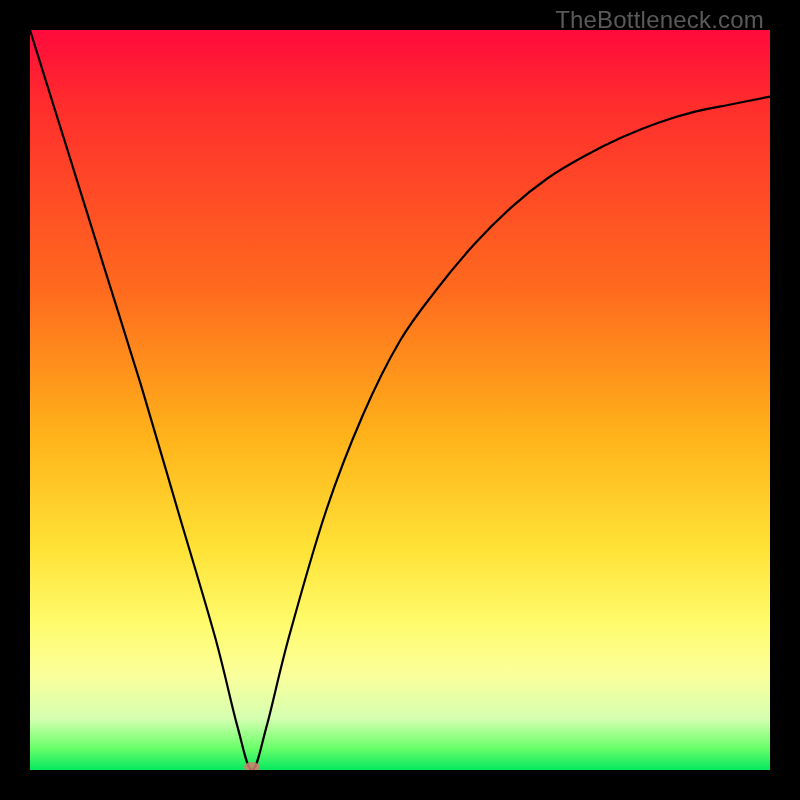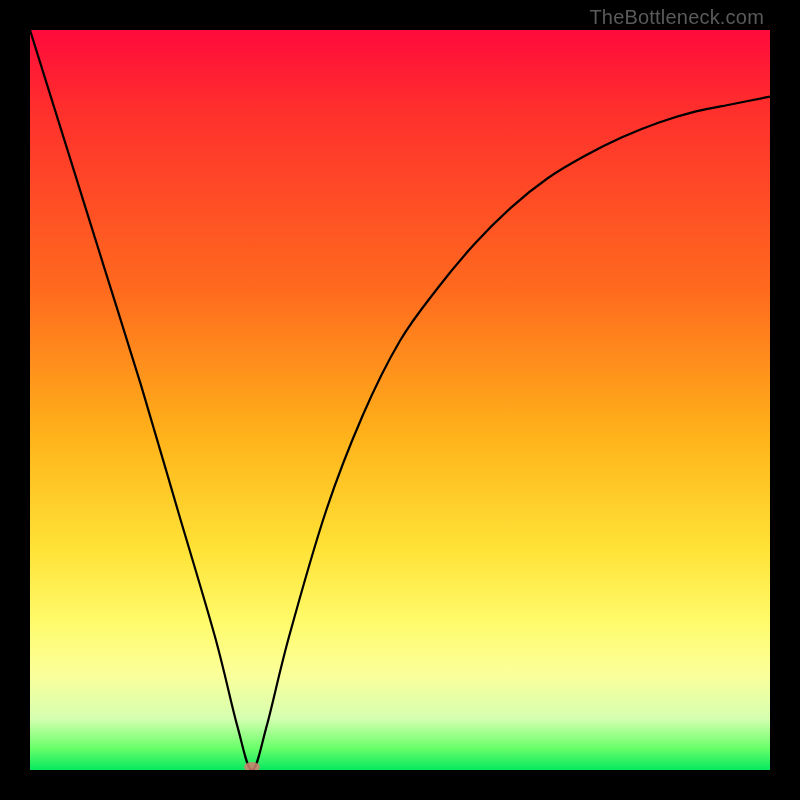--- a/index.html
+++ b/index.html
@@ -36,21 +36,21 @@
       #d6ffb0 93%,
       #6bff6b 97%,
       #07e85f 100%
     );
   }
   .watermark {
     position: absolute;
     top: 6px;
     right: 36px;
     color: #5a5a5a;
-    font-size: 20px;
+    font-size: 24px;
     font-weight: 500;
     letter-spacing: 0.2px;
     user-select: none;
   }
   .curve-svg {
     position: absolute;
     left: 0;
     top: 0;
     width: 740px;
     height: 740px;

